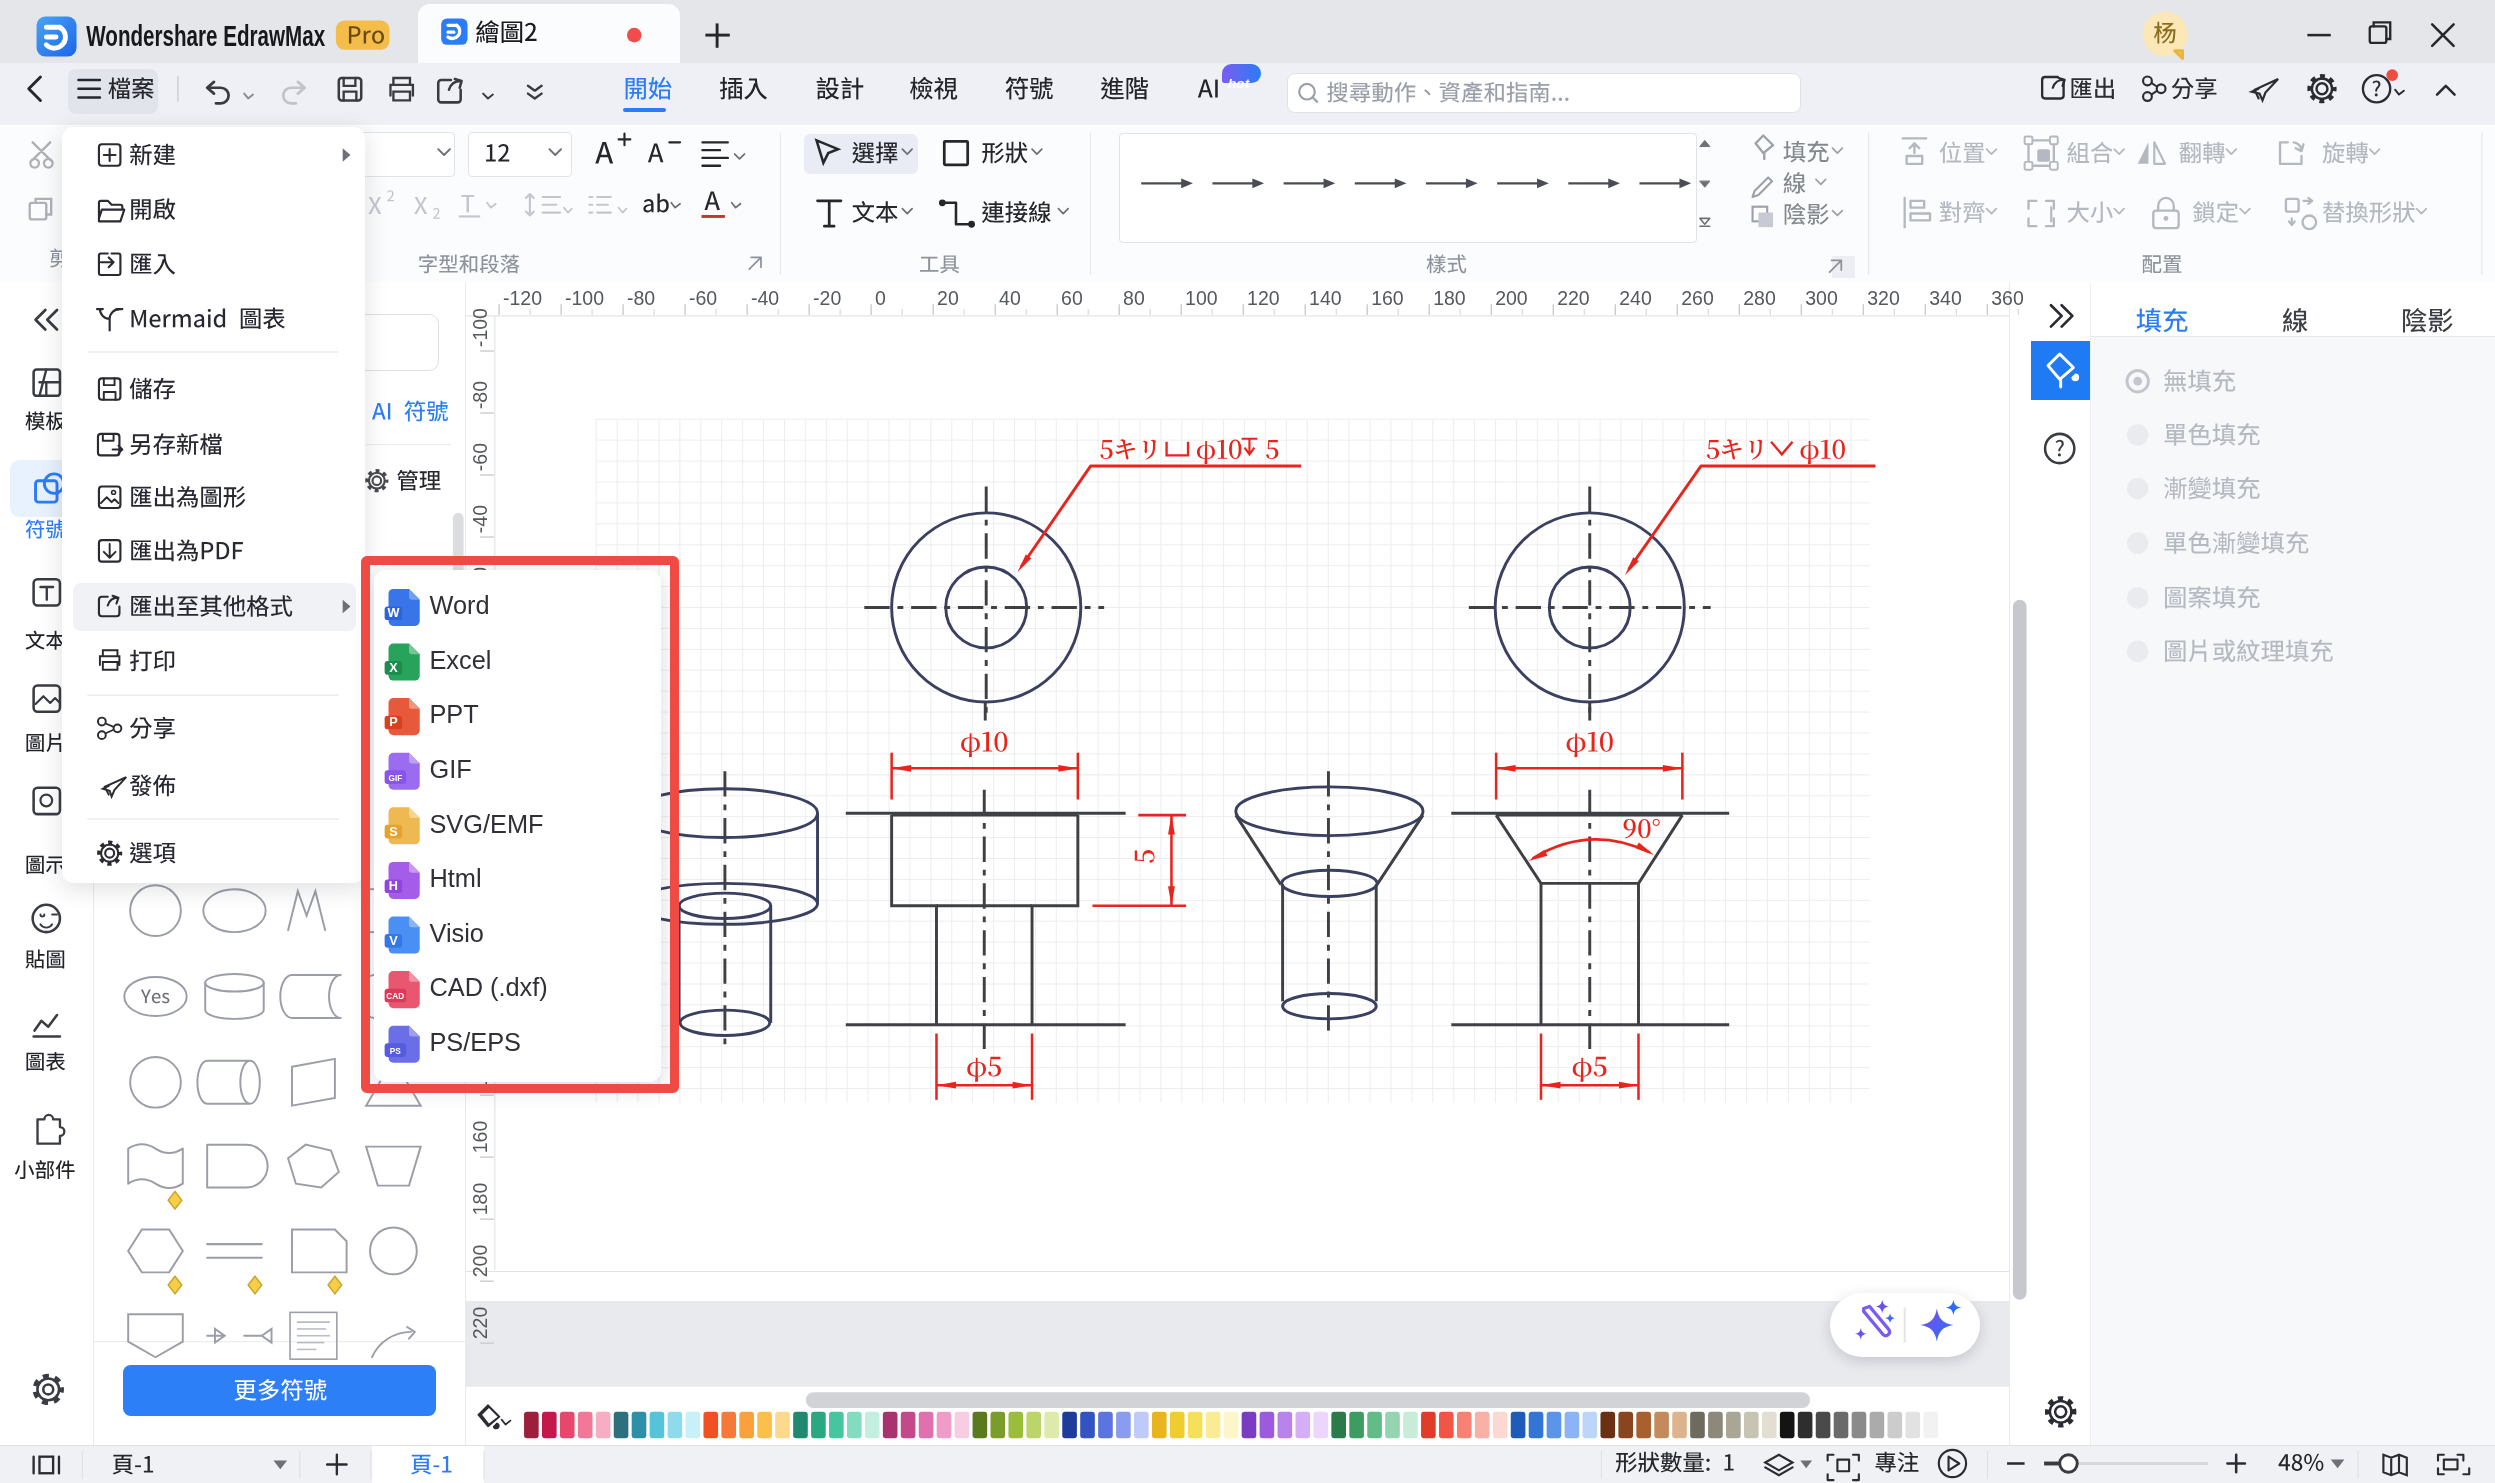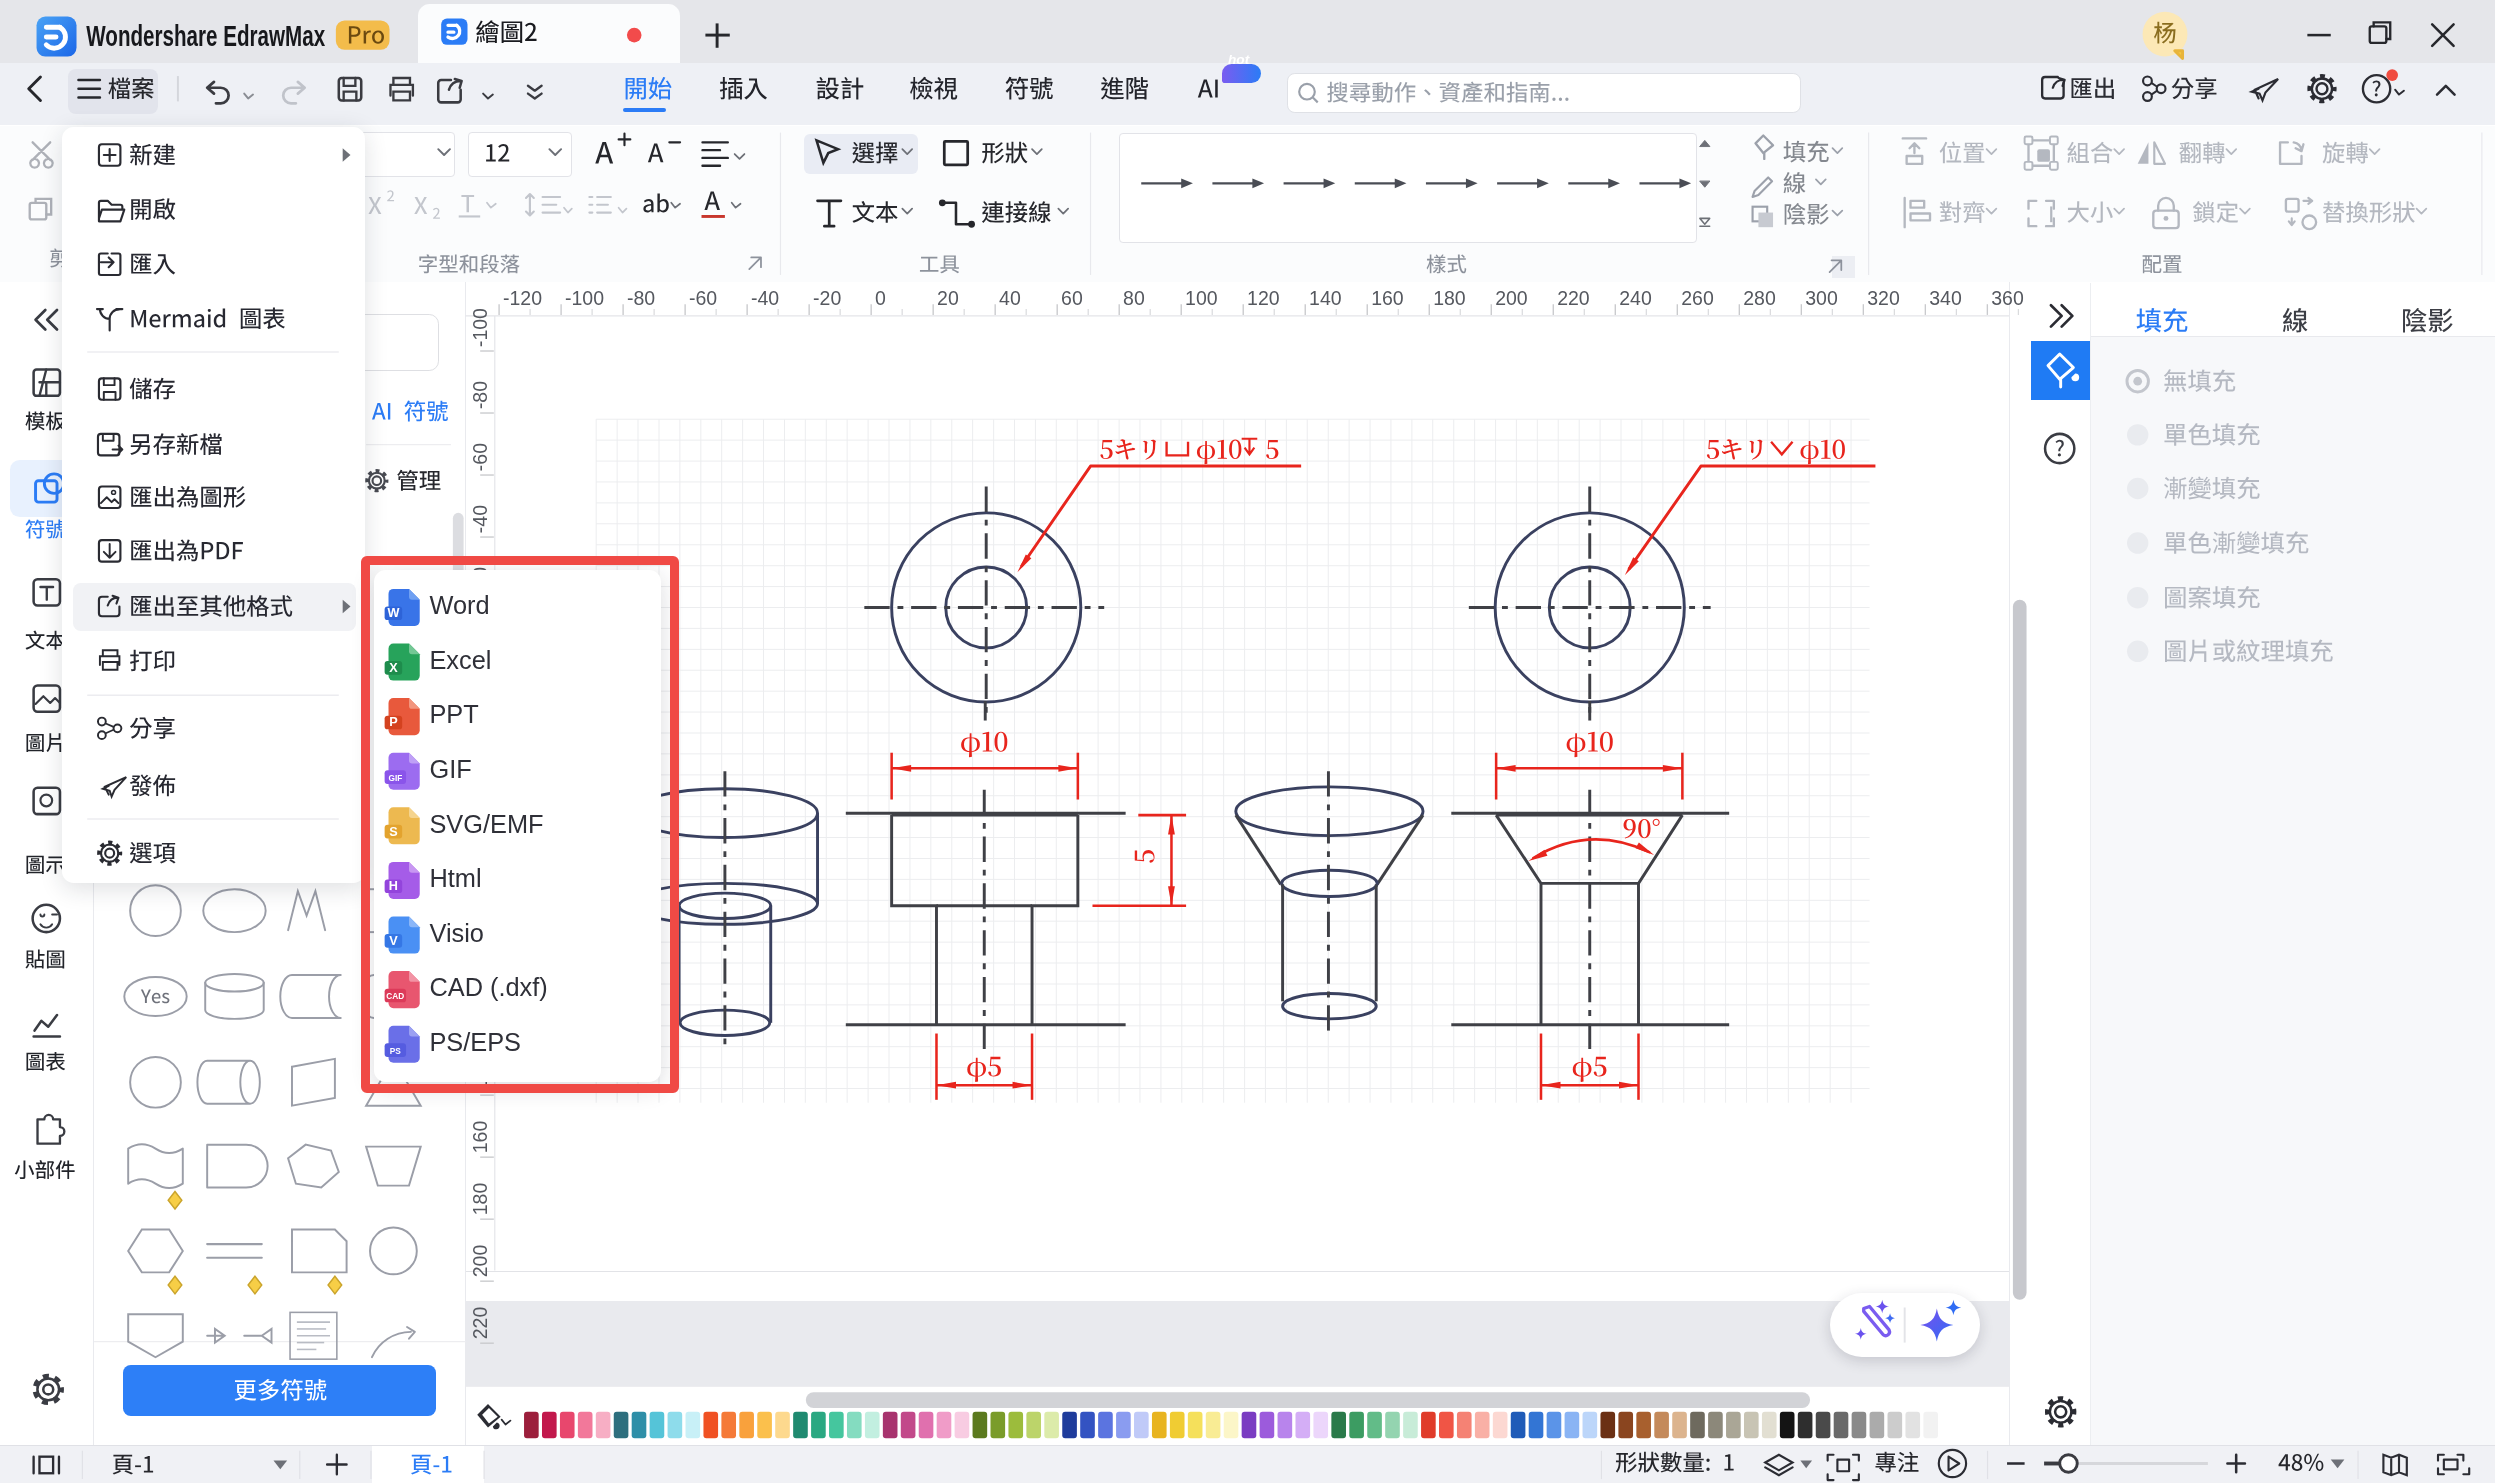--- a/index.html
+++ b/index.html
@@ -165,21 +165,21 @@
 <div style="position:absolute;left:93px;top:282px;width:1px;height:1163px;background:#e9eaee"></div>
 <div style="position:absolute;left:465px;top:282px;width:1px;height:1163px;background:#e9eaee"></div>
 <div style="position:absolute;left:2009px;top:282px;width:1px;height:1163px;background:#e9eaee"></div>
 <div style="position:absolute;left:2090px;top:282px;width:1px;height:1163px;background:#eceef1"></div>
 <div style="position:absolute;left:2091px;top:337px;width:405px;height:1108px;background:#f7f8fa"></div>
 <div style="position:absolute;left:2029px;top:282px;width:466px;height:1px;background:#fff"></div>
 <div style="position:absolute;left:2091px;top:336px;width:405px;height:1px;background:#e8e9ed"></div>
 <div style="position:absolute;left:68px;top:69px;width:90px;height:45px;background:#e2e4ec;border-radius:7.8px"></div>
 <div style="position:absolute;left:623px;top:108px;width:43px;height:3.9px;background:#2b7cf6;border-radius:2px"></div>
 <div style="position:absolute;left:1222px;top:64px;width:39px;height:18.5px;background:linear-gradient(90deg,#7a5cf0,#2b7cf6);border-radius:9.8px 9.8px 9.8px 2.9px"></div>
-<div style="position:absolute;left:1228px;top:52px;width:29px;height:28px;color:#fff;font:italic 700 13.7px 'Liberation Sans',sans-serif">hot</div>
+<div style="position:absolute;left:1228px;top:76px;width:29px;height:28px;color:#fff;font:italic 700 13.7px 'Liberation Sans',sans-serif">hot</div>
 <div style="position:absolute;left:1287px;top:73px;width:512px;height:38px;background:#fff;border:1px solid #dfe1e6;border-radius:7.8px"></div>
 <div style="position:absolute;left:346px;top:132px;width:107px;height:43px;background:#fff;border:1px solid #e2e3e8;border-radius:3.9px"></div>
 <div style="position:absolute;left:468px;top:132px;width:102px;height:43px;background:#fff;border:1px solid #e2e3e8;border-radius:3.9px"></div>
 <div style="position:absolute;left:804px;top:134px;width:114px;height:40px;background:#e9ecf4;border-radius:5.9px"></div>
 <div style="position:absolute;left:1119px;top:133px;width:576px;height:108px;background:#fff;border:1px solid #e2e3e8;border-radius:3.9px"></div>
 <div style="position:absolute;left:1832px;top:256px;width:23.4px;height:21.5px;background:#eceef3"></div>
 <div style="position:absolute;left:9.8px;top:460px;width:72px;height:57px;background:#e8f1fe;border-radius:9.8px"></div>
 <div style="position:absolute;left:107px;top:314px;width:330px;height:55px;background:#fff;border:1px solid #dedfe3;border-radius:9.8px"></div>
 <div style="position:absolute;left:123px;top:1365px;width:313px;height:51px;background:#2d7ff7;border-radius:7.8px"></div>
 <div style="position:absolute;left:1830px;top:1293px;width:150px;height:64px;background:#fff;border-radius:32px;box-shadow:0 3.9px 13.7px rgba(40,40,60,.18)"></div>

